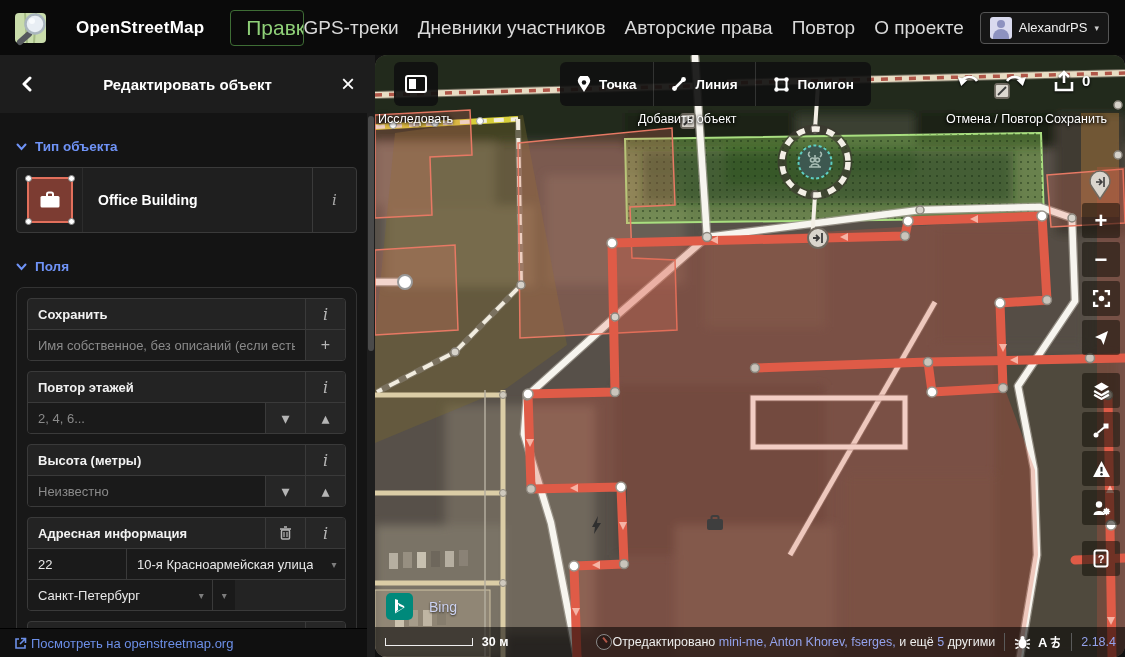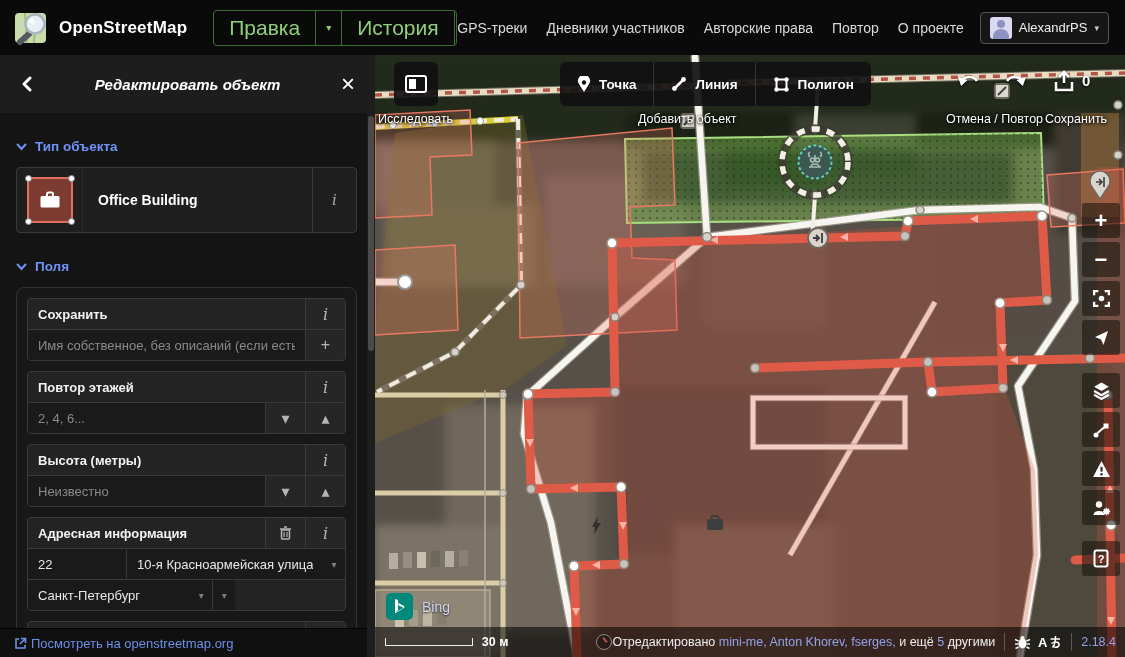--- a/index.html
+++ b/index.html
@@ -1,42 +1,42 @@
 <!DOCTYPE html>
 <html><head>
 <meta charset="utf-8">
 <style>
   html,body{margin:0;padding:0;background:#000;}
   *{box-sizing:border-box;font-family:"Liberation Sans",sans-serif;}
   .app{position:relative;width:1125px;height:657px;overflow:hidden;background:#111;color:#eee;}
 
   
   .topbar{position:absolute;top:0;left:0;right:0;height:55px;background:#0a0a0a;display:flex;align-items:center;padding:0 12px;}
-  .brand{display:flex;align-items:center;gap:9px;cursor:pointer;}
+  .brand{display:flex;align-items:center;gap:26px;cursor:pointer;}
   .brand-name{font-size:17px;font-weight:bold;color:#fff;letter-spacing:.2px;}
   .edit-group{display:flex;margin-left:26px;border:1px solid #3e6d35;border-radius:4px;overflow:hidden;height:36px;}
   .edit-group .tb-btn{display:flex;align-items:center;justify-content:center;padding:0 15px;color:#8fd078;font-size:21px;background:transparent;border:none;border-left:1px solid #3e6d35;cursor:pointer;}
   .edit-group .tb-btn:first-child{border-left:none;}
   .edit-group .caret-btn{padding:0 10px;font-size:10px;}
-  .nav-right{margin-left:auto;display:flex;align-items:center;gap:19px;font-size:14px;color:#d9d9d9;}
+  .nav-right{margin-left:auto;display:flex;align-items:center;gap:19px;font-size:19px;color:#d9d9d9;}
   .nav-right .nav-link{cursor:pointer;white-space:nowrap;}
   .user-box{margin-left:16px;margin-right:4px;display:flex;align-items:center;gap:7px;border:1px solid #555;border-radius:4px;padding:4px 9px;cursor:pointer;background:#161616;}
   .avatar{width:22px;height:22px;border-radius:3px;background:#d9daef;position:relative;overflow:hidden;}
   .avatar:before{content:"";position:absolute;left:7px;top:3px;width:8px;height:8px;border-radius:50%;background:#8d92c0;}
   .avatar:after{content:"";position:absolute;left:3px;top:12px;width:16px;height:12px;border-radius:8px 8px 0 0;background:#8d92c0;}
   .user-name{font-size:13px;color:#f0f0f0;}
   .user-caret{font-size:9px;color:#ccc;}
 
   
   .content{position:absolute;top:55px;left:0;right:0;bottom:0;}
 
   
   .sidebar{position:absolute;left:0;top:0;bottom:0;width:375px;background:#141414;overflow:hidden;}
   .sb-header{position:absolute;top:0;left:0;right:0;height:58px;background:#1d1d1d;display:flex;align-items:center;padding:0 16px;z-index:3;}
-  .sb-title{flex:1;text-align:center;font-size:15px;font-weight:bold;color:#fff;font-style:italic;}
+  .sb-title{flex:1;text-align:center;font-size:15px;font-weight:bold;color:#fff;}
   .icon-btn{background:none;border:none;cursor:pointer;color:#fff;display:flex;align-items:center;justify-content:center;padding:4px;}
   .close-x{font-size:24px;line-height:18px;color:#fff;}
   .sb-body{position:absolute;top:58px;left:0;right:8px;bottom:29px;padding:0 10px 0 16px;overflow:hidden;}
   .sec-head{display:flex;align-items:center;gap:8px;margin-top:26px;color:#6f93f7;font-size:13.5px;font-weight:bold;cursor:pointer;}
   .preset-card{margin-top:13px;display:flex;align-items:stretch;border:1px solid #3a3a3a;border-radius:4px;background:#1f1f1f;height:66px;cursor:pointer;}
   .preset-iconwrap{width:66px;display:flex;align-items:center;justify-content:center;border-right:1px solid #2c2c2c;}
   .preset-icon{position:relative;width:46px;height:46px;background:rgba(217,90,70,.5);border:2px solid #e2705c;display:flex;align-items:center;justify-content:center;}
   .pdot{position:absolute;width:7px;height:7px;border-radius:50%;background:#fff;border:1px solid #888;}
   .pdot.tl{left:-4px;top:-4px}.pdot.tr{right:-4px;top:-4px}.pdot.bl{left:-4px;bottom:-4px}.pdot.br{right:-4px;bottom:-4px}
   .preset-label{flex:1;display:flex;align-items:center;padding-left:15px;font-size:14px;font-weight:bold;color:#fff;}
@@ -53,35 +53,35 @@
   .combo{flex:1;display:flex;align-items:stretch;min-width:0;}
   .combo .caret{width:22px;display:flex;align-items:center;justify-content:center;color:#7d7d7d;font-size:10px;cursor:pointer;background:#1a1a1a;}
   .bleft{border-left:1px solid #3a3a3a;}
   .house-input{flex:0 0 98px !important;}
   .sb-footer{position:absolute;left:0;right:0;bottom:0;height:29px;background:#101010;border-top:1px solid #000;display:flex;align-items:center;gap:4px;padding-left:14px;z-index:4;}
   .sb-footer a{color:#6c8fe8;font-size:13px;text-decoration:none;cursor:pointer;}
   .sb-scrollbar{position:absolute;right:0;top:58px;bottom:0;width:8px;background:#1e1e1e;z-index:5;}
   .sb-thumb{position:absolute;top:3px;left:1px;width:6px;height:235px;border-radius:3px;background:#4a4a4a;cursor:pointer;}
 
   
-  .map{position:absolute;left:375px;top:0;right:0;bottom:0;overflow:hidden;}
+  .map{position:absolute;left:375px;top:0;right:0;bottom:0;overflow:hidden;border-radius:12px;}
   .map-canvas{position:absolute;left:0;top:0;}
   .overlay-btn{position:absolute;background:rgba(16,16,16,.92);border:none;border-radius:6px;cursor:pointer;display:flex;align-items:center;justify-content:center;}
   .btn-toggle{left:19px;top:7px;width:44px;height:44px;}
   .mode-group{position:absolute;left:185px;top:7px;height:44px;background:rgba(16,16,16,.92);border-radius:6px;display:flex;align-items:stretch;}
   .mode-btn{display:flex;align-items:center;gap:8px;padding:0 17px;background:none;border:none;border-left:1px solid rgba(255,255,255,.14);color:#fff;font-size:13.5px;font-weight:bold;cursor:pointer;}
   .mode-btn:first-child{border-left:none;}
   .caption{position:absolute;color:#fff;font-size:12.5px;text-shadow:0 1px 3px #000,0 0 4px rgba(0,0,0,.9);white-space:nowrap;}
   .histo-ic{position:absolute;cursor:pointer;filter:drop-shadow(0 1px 1px rgba(0,0,0,.9));background:none;border:none;padding:0;}
   .save-count{position:absolute;left:707px;top:17px;color:#fff;font-size:15px;font-weight:bold;text-shadow:0 1px 3px #000;}
   .right-rail{position:absolute;right:3px;top:148px;display:flex;flex-direction:column;width:40px;}
   .rail-btn{width:38px;height:35px;margin-bottom:4px;background:rgba(20,16,10,.55);border:none;border-radius:3px;color:#fff;display:flex;align-items:center;justify-content:center;cursor:pointer;font-size:22px;font-weight:bold;padding:0;}
   .gap1{margin-bottom:18px !important;}
   .gap2{margin-top:12px;}
-  .bing-attr{position:absolute;left:11px;top:538px;display:flex;align-items:center;gap:9px;cursor:pointer;}
+  .bing-attr{position:absolute;left:11px;top:538px;display:flex;align-items:center;gap:16px;cursor:pointer;}
   .bing-logo{width:27px;height:27px;border-radius:5px;background:#00897b;display:flex;align-items:center;justify-content:center;}
   .bing-label{color:#cdd3f2;font-size:14px;text-shadow:0 1px 2px rgba(0,0,0,.7);}
   .map-footer{position:absolute;left:0;right:0;bottom:0;height:30px;background:rgba(0,0,0,.55);display:flex;align-items:center;font-size:12.5px;color:#eee;}
   .scalebar{width:125px;height:8px;border:1px solid #f0f0f0;border-top:none;margin-left:10px;}
   .scale-label{margin-left:9px;font-weight:bold;color:#fff;white-space:nowrap;}
   .clock{margin-left:88px;width:16px;height:16px;border-radius:50%;background:#2a1b18;border:1.5px solid #8a8a8a;position:relative;flex:none;}
   .clock:before{content:"";position:absolute;left:7px;top:2px;width:2px;height:6px;background:#b05648;transform:rotate(-40deg);}
   .edited-text{white-space:nowrap;}
   .lnk{color:#93a2ec;cursor:pointer;}
   .vdiv{width:1px;height:18px;background:#5a5a5a;margin:0 9px;flex:none;}

